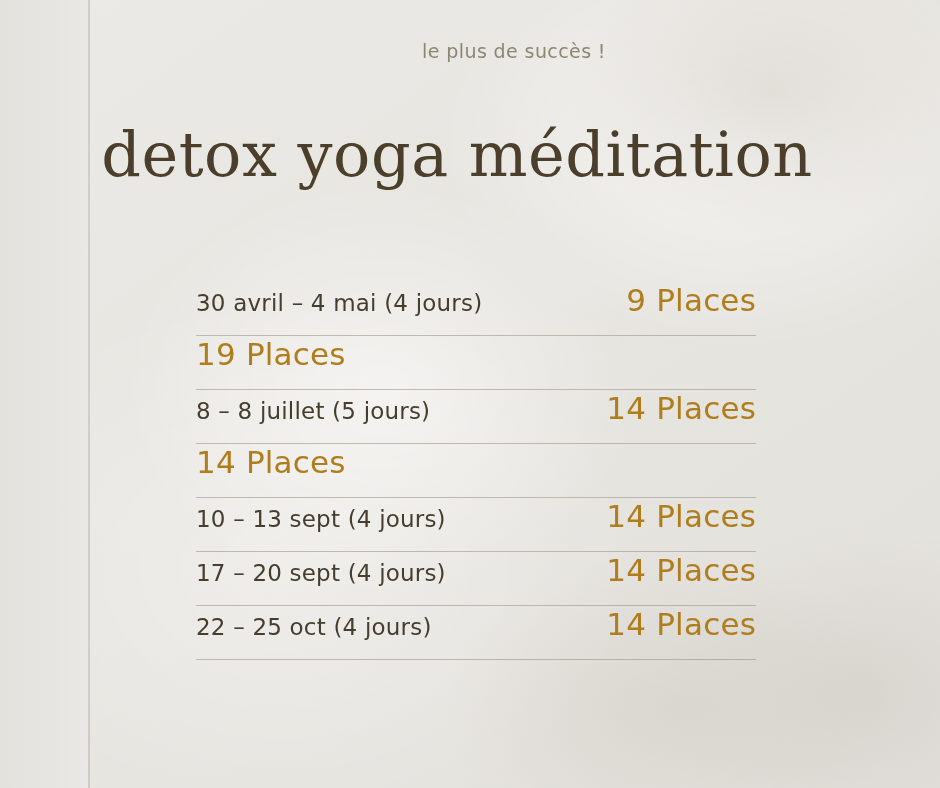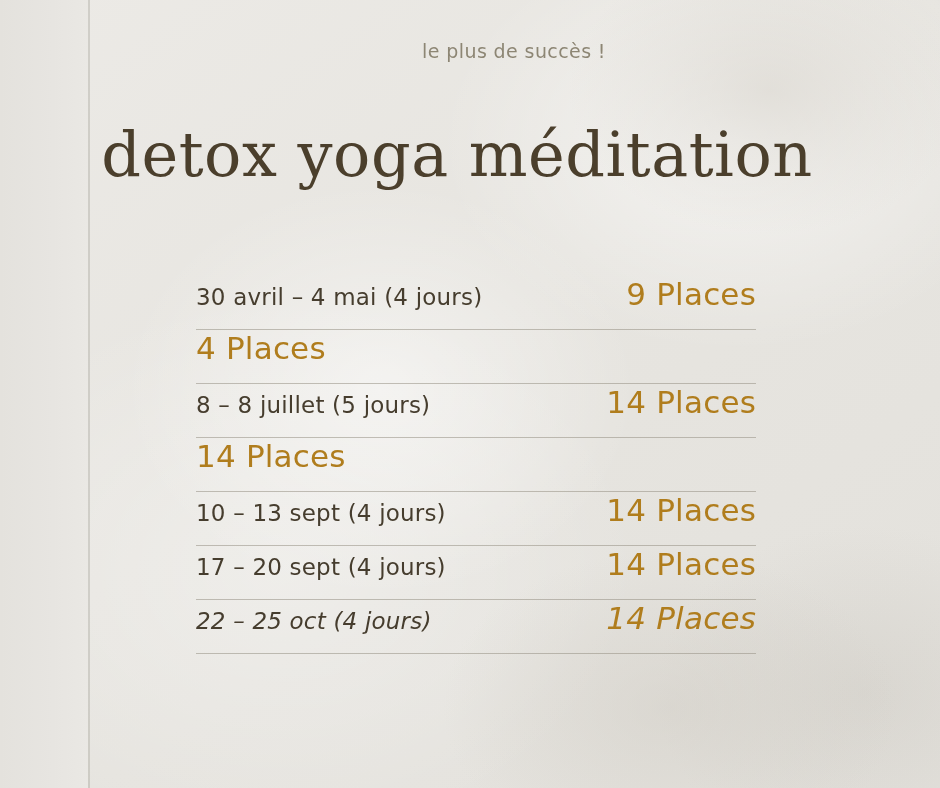--- a/index.html
+++ b/index.html
@@ -92,35 +92,34 @@
     font-family: "DejaVu Serif", serif;
     font-size: 62px;
     line-height: 1.05;
     font-weight: 400;
     color: #4b3f2c;
     letter-spacing: 0.5px;
   }
 
   .schedule {
     position: absolute;
-    top: 276px;
+    top: 282px;
     left: 196px;
     width: 560px;
   }
   .row {
     position: relative;
     display: flex;
     align-items: baseline;
     justify-content: space-between;
     height: 53px;
     border-bottom: 1px solid rgba(150,144,132,0.55);
   }
   .row:last-child {
     border-bottom: 1px solid rgba(150,144,132,0.55);
-    font-style: italic;
   }
   .row-date {
     font-family: "DejaVu Sans", sans-serif;
     font-size: 23px;
     color: #463d2e;
     letter-spacing: 0.2px;
     padding-bottom: 12px;
   }
   .row-places {
     font-family: "DejaVu Sans", sans-serif;
@@ -144,21 +143,21 @@
   <div class="content">
     <div class="kicker">le plus de succès !</div>
     <div class="title">detox yoga méditation</div>
 
     <div class="schedule">
       <div class="row">
         <span class="row-date">30 avril – 4 mai (4 jours)</span>
         <span class="row-places">9 Places</span>
       </div>
       <div class="row">
-        <span class="row-places">4 Places</span>
+        <span class="row-places">19 Places</span>
       </div>
       <div class="row">
         <span class="row-date">8 – 8 juillet  (5 jours)</span>
         <span class="row-places">14 Places</span>
       </div>
       <div class="row">
         <span class="row-places">14 Places</span>
       </div>
       <div class="row">
         <span class="row-date">10 – 13 sept  (4 jours)</span>

